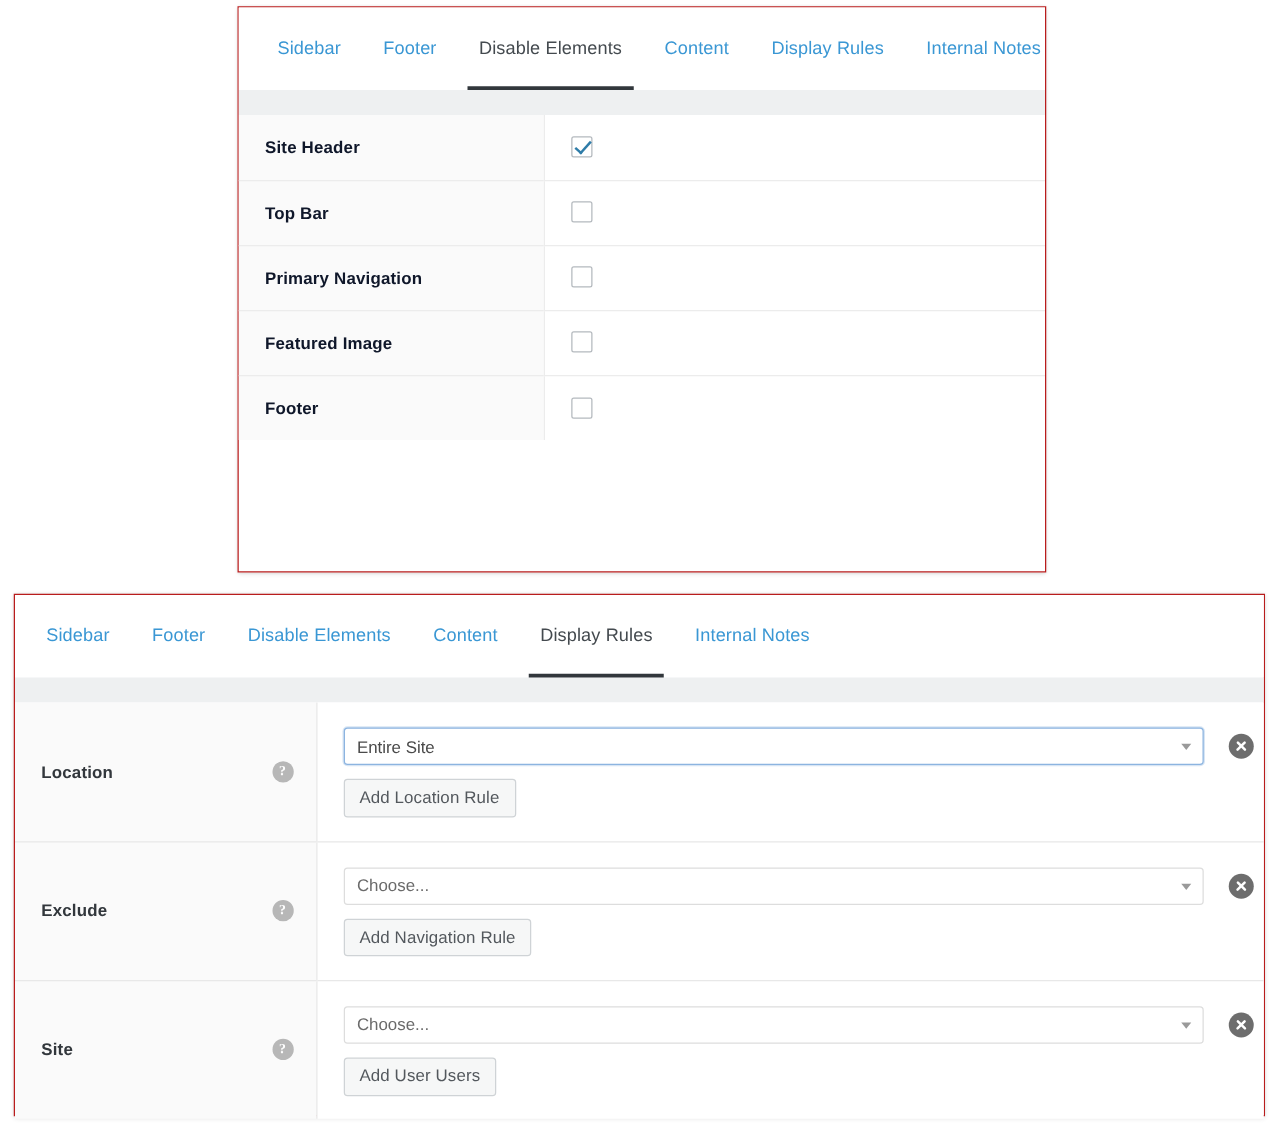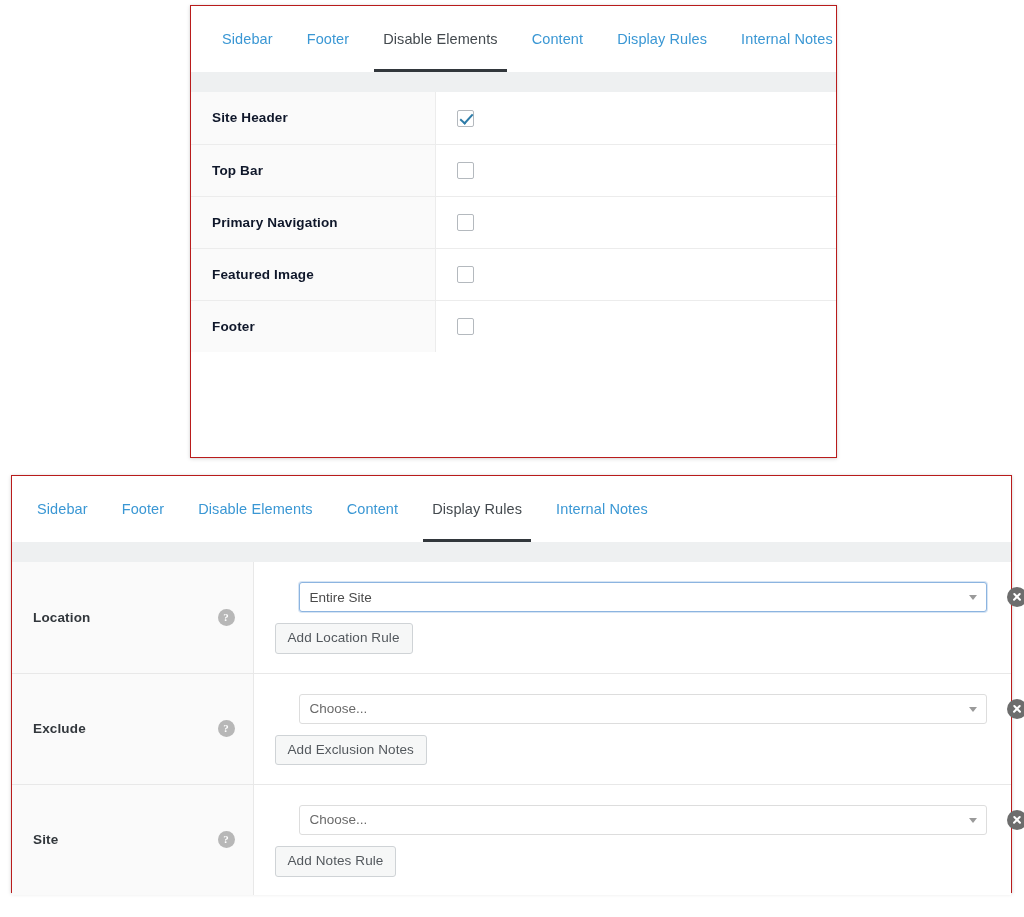--- a/index.html
+++ b/index.html
@@ -167,21 +167,20 @@
 
   .dr-content-cell {
     background: #ffffff;
     padding: 0 0 0 21px !important;
   }
   .dr-field-wrap {
     display: flex;
     align-items: center;
     gap: 20px;
     padding-top: 2px;
-    margin-left: 24px;
   }
 
   .sel {
     position: relative;
     flex: 0 0 auto;
     width: 688px;
     height: 30px;
     border: 1px solid #ddd;
     border-radius: 3px;
     background: #ffffff;
@@ -346,40 +345,40 @@
             </div>
           </td>
           <td class="dr-content-cell">
             <div class="dr-field-wrap">
               <div class="sel">
                 <span>Choose...</span>
                 <span class="caret"></span>
               </div>
               <div class="clear-btn"></div>
             </div>
-            <div class="add-btn">Add Exclusion Notes</div>
+            <div class="add-btn">Add Navigation Rule</div>
           </td>
         </tr>
 
         <tr>
           <td class="dr-label-cell">
             <div class="dr-label-inner">
               <span class="dr-label-text">Site</span>
               <span class="help-icon">?</span>
             </div>
           </td>
           <td class="dr-content-cell">
             <div class="dr-field-wrap">
               <div class="sel">
                 <span>Choose...</span>
                 <span class="caret"></span>
               </div>
               <div class="clear-btn"></div>
             </div>
-            <div class="add-btn">Add Notes Rule</div>
+            <div class="add-btn">Add User Users</div>
           </td>
         </tr>
 
       </tbody>
     </table>
   </div>
 
 </div>
 
 </body></html>

